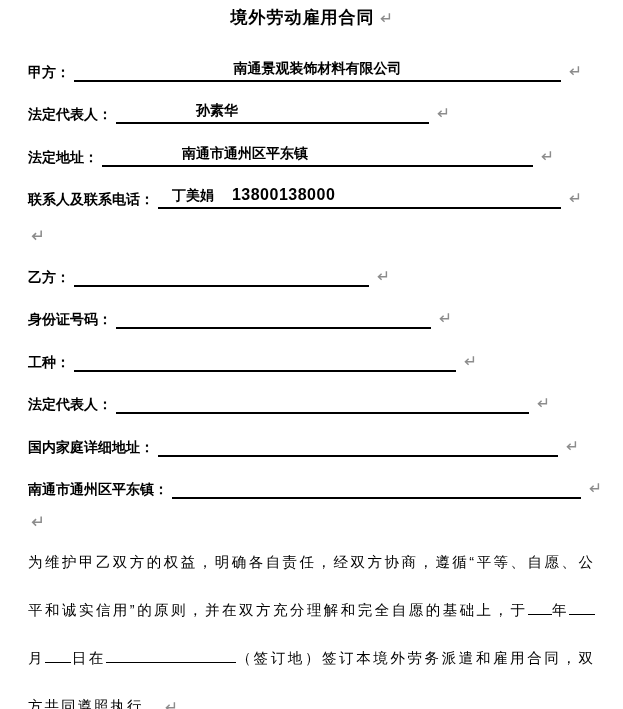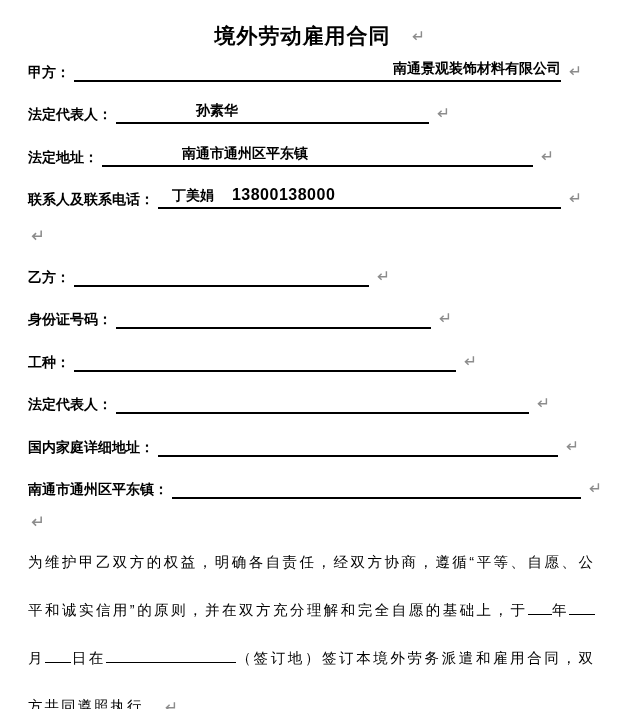--- a/index.html
+++ b/index.html
@@ -5,33 +5,33 @@
   html,body { margin:0; padding:0; background:#fff; }
   .page {
     position:relative; width:623px; height:709px; background:#ffffff;
     font-family:"Liberation Sans","DejaVu Sans",sans-serif; color:#000;
     overflow:hidden;
   }
   .title-row {
     position:absolute; top:6px; left:0; width:623px;
     display:flex; justify-content:center; align-items:center; gap:2px;
   }
-  .doc-title { margin:16px; font-size:21px; font-weight:bold; letter-spacing:1px; }
+  .doc-title { margin:0; font-size:17px; font-weight:bold; letter-spacing:1px; }
   .row {
     position:absolute; left:28px; height:24px;
     display:flex; align-items:flex-end; white-space:nowrap;
   }
   .label { font-size:14px; font-weight:bold; line-height:20px; flex:0 0 auto; padding-right:4px; }
   .uline {
     flex:1 1 auto; min-width:0; height:22px;
     border-bottom:2px solid #000;
     font-size:14px; font-weight:bold; line-height:20px;
     overflow:hidden;
   }
-  .uline.center { text-align:right; }
+  .uline.center { text-align:center; }
   .val { display:inline-block; }
   .phone { font-size:16px; font-weight:bold; margin-left:14px; letter-spacing:0.5px; }
   .pilcrow { flex:0 0 auto; margin-left:5px; margin-bottom:3px; }
   .pilcrow-abs { position:absolute; }
   .para {
     position:absolute; top:538px; left:28px; width:567px;
     font-size:14.5px; line-height:48px; letter-spacing:2px;
     text-align:justify; font-weight:normal;
   }
   .pblank {

